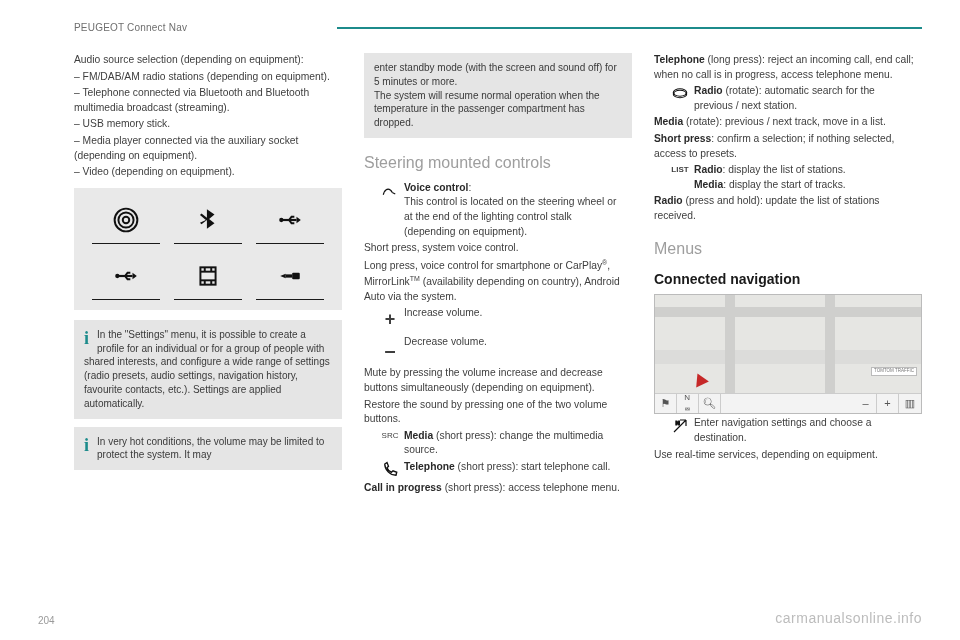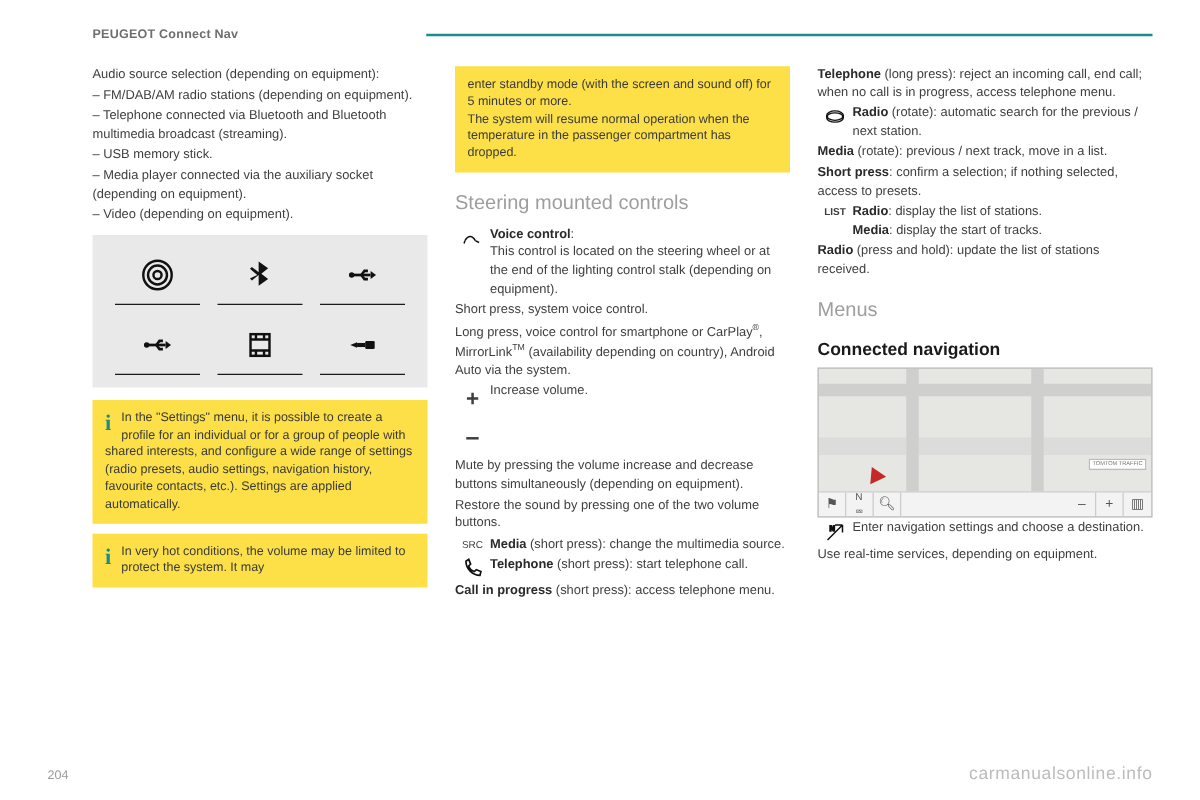--- a/index.html
+++ b/index.html
@@ -1,35 +1,35 @@
 <!DOCTYPE html>
 <html><head>
 <meta charset="utf-8">
 <style>
   * { box-sizing: border-box; margin: 0; padding: 0; }
   html, body { width: 960px; height: 640px; background: #fff; font-family: Arial, Helvetica, sans-serif; color: #4a4a4a; }
   .page { position: relative; width: 960px; height: 640px; padding: 22px 38px 20px 74px; }
-  .header { display: flex; align-items: center; margin-bottom: 20px; font-weight: bold; }
+  .header { display: flex; align-items: center; margin-bottom: 20px; }
   .header-title { font-size: 10px; color: #6e6e6e; letter-spacing: 0.2px; }
   .header-rule { flex: 1; height: 2px; background: #1c8b8b; margin-left: 150px; }
   .cols { display: flex; gap: 22px; }
   .col { flex: 1; font-size: 10.3px; line-height: 1.42; color: #3e3e3e; }
   .col p { margin-bottom: 2px; }
   .li { padding-left: 0; }
   .li::before { content: "–  "; }
   .section-h { font-size: 16px; color: #9e9e9e; font-weight: 400; margin: 14px 0 6px; }
   .sub-h { font-size: 14px; color: #1a1a1a; font-weight: 700; margin: 10px 0 4px; }
   .icon-grid-wrap { background: #e9e9e9; padding: 10px 18px; margin: 8px 0 10px; }
   .icon-grid { display: grid; grid-template-columns: repeat(3, 1fr); grid-template-rows: repeat(2,1fr); gap: 10px 14px; }
   .icon-cell { display:flex; align-items:center; justify-content:center; height:46px; border-bottom:1.5px solid #1a1a1a; }
   .icon-cell svg { width: 26px; height: 26px; }
-  .note { background: #fde047; padding: 8px 10px 8px 10px; margin: 8px 0; font-size: 10px; line-height: 1.38; color: #3a3a3a; }
+  .note { background: #e5e5e5; padding: 8px 10px 8px 10px; margin: 8px 0; font-size: 10px; line-height: 1.38; color: #3a3a3a; }
   .note .i { float:left; font-family: Georgia, serif; font-weight:700; color:#1c8b8b; font-size:18px; margin: -2px 8px 0 0; }
   .note::after { content:""; display:block; clear:both; }
-  .icon-row { display:flex; align-items:flex-start; margin: 2px 0; }
+  .icon-row { display:flex; align-items:flex-start; margin: 2px 12px; }
   .icon-row .lead { flex:0 0 28px; display:flex; justify-content:center; padding-top:1px; font-size:10px; font-weight:700; }
   .icon-row .lead svg { width:18px; height:18px; }
   .icon-row .body { flex:1; }
   .bold { font-weight: 700; color:#2a2a2a; }
   .sup { font-size: 7px; vertical-align: super; }
   .map-box { position:relative; width:100%; height:120px; background:#e6e6e3; border:1px solid #bbb; margin:4px 0 2px; overflow:hidden; font-size:5px; color:#777; }
   .map-tool { position:absolute; bottom:0; left:0; right:0; height:20px; background:#f3f3f3; border-top:1px solid #ccc; display:flex; align-items:center; }
   .map-tool .btn { width:22px; height:20px; display:flex; align-items:center; justify-content:center; border-right:1px solid #ccc; font-size:11px; color:#555; }
   .map-tool .spacer { flex:1; }
   .road { position:absolute; background:#cfcfcd; }
@@ -140,20 +140,21 @@
       <p>
         <span>Long press, voice control for smartphone or CarPlay</span><span class="sup">®</span><span>, MirrorLink</span><span class="sup">TM</span><span> (availability depending on country), Android Auto via the system.</span>
       </p>
 
       <div class="icon-row">
         <div class="lead" style="font-size:18px;">+</div>
         <div class="body">Increase volume.</div>
       </div>
       <div class="icon-row">
         <div class="lead" style="font-size:20px;">–</div>
+        <div class="body">Decrease volume.</div>
       </div>
       <p>Mute by pressing the volume increase and decrease buttons simultaneously (depending on equipment).</p>
       <p>Restore the sound by pressing one of the two volume buttons.</p>
 
       <div class="icon-row">
         <div class="lead" style="font-size:8px; font-weight:400;">SRC</div>
         <div class="body">
           <span class="bold">Media</span><span> (short press): change the multimedia source.</span>
         </div>
       </div>

